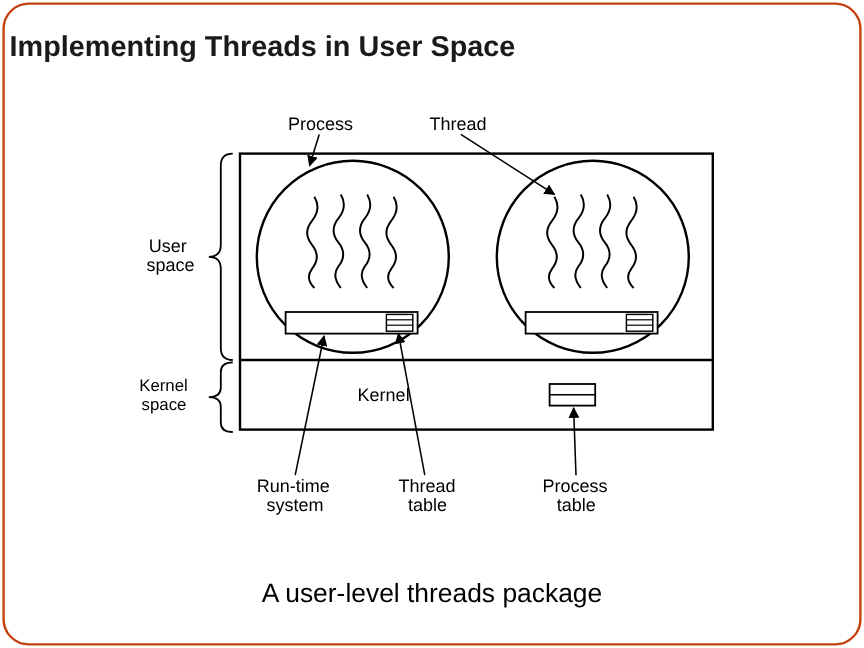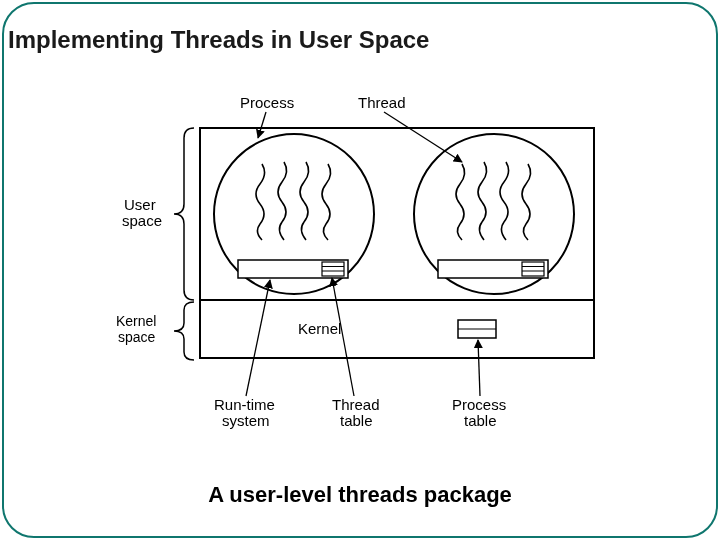--- a/index.html
+++ b/index.html
@@ -8,42 +8,41 @@
     width: 720px;
     height: 540px;
     background: #fff;
     font-family: Arial, Helvetica, sans-serif;
   }
   .slide {
     position: relative;
     width: 716px;
     height: 536px;
     margin: 2px;
-    border: 2px solid #0f766e;
-    border-radius: 32px;
+    border: 2px solid #c2410c;
+    border-radius: 22px;
     box-sizing: border-box;
     overflow: hidden;
   }
   .title {
     position: absolute;
     left: 4px;
     top: 22px;
     font-family: "Trebuchet MS", "Arial Black", sans-serif;
     font-weight: bold;
     font-size: 24px;
     color: #1a1a1a;
   }
   .caption {
     position: absolute;
     width: 100%;
     text-align: center;
     top: 478px;
     font-size: 22px;
     color: #000;
-    font-weight: bold;
   }
   .figure {
     position: absolute;
     left: 0;
     top: 0;
     width: 716px;
     height: 536px;
   }
   .lbl {
     font-family: Arial, sans-serif;

